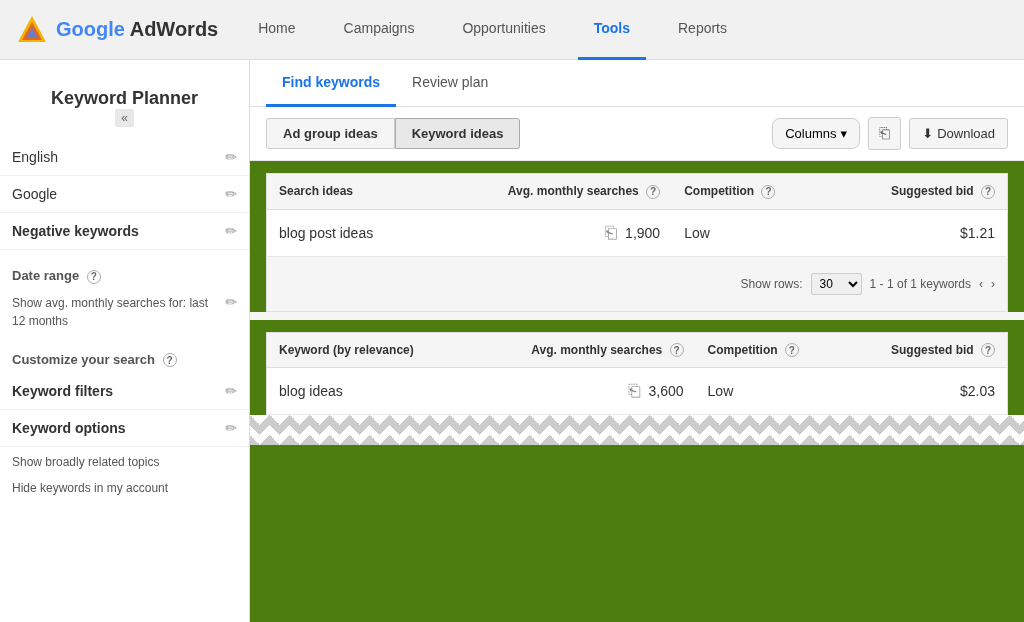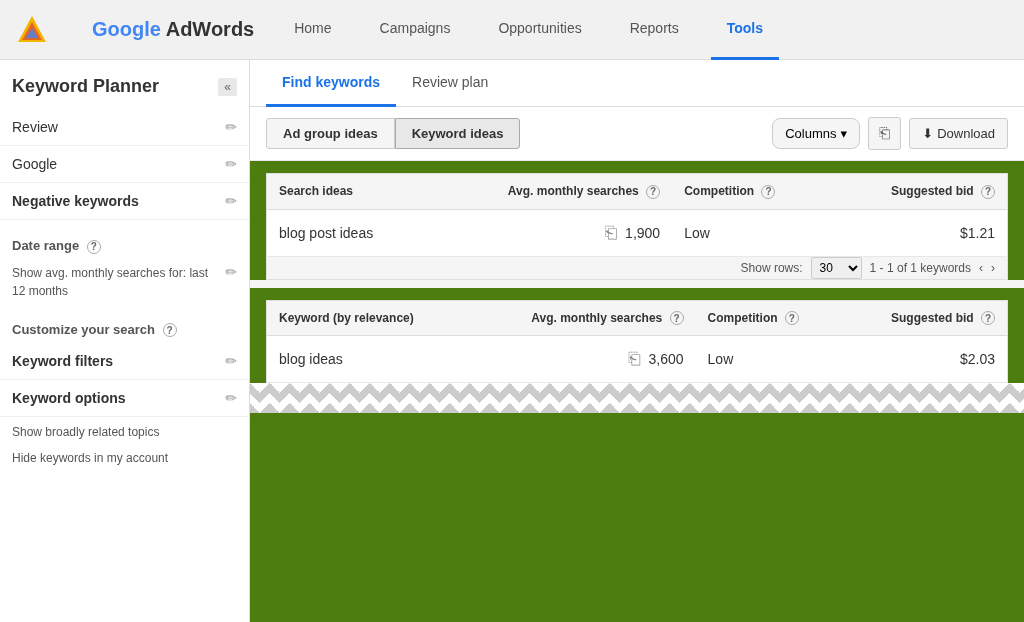--- a/index.html
+++ b/index.html
@@ -22,21 +22,20 @@
       margin-right: 24px;
     }
     .logo-icon {
       width: 32px;
       height: 32px;
     }
     .logo-text {
       font-size: 20px;
       font-weight: normal;
       color: #333;
-      margin-left: 36px;
     }
     .logo-text span { color: #4285f4; font-weight: bold; }
     .nav-links {
       display: flex;
       align-items: center;
       gap: 16px;
       flex: 1;
     }
     .nav-link {
       padding: 0 16px;
@@ -68,21 +67,22 @@
       min-width: 250px;
       background: #fff;
       border-right: 1px solid #ddd;
       overflow-y: auto;
       padding-bottom: 20px;
     }
     .sidebar-header {
       display: flex;
       align-items: center;
       justify-content: space-between;
-      padding: 16px 12px 8px 12px;
+      padding: 28px 12px 8px 12px;
+      flex-direction: column;
     }
     .sidebar-title {
       font-size: 18px;
       font-weight: bold;
       color: #333;
     }
     .collapse-btn {
       background: #e8e8e8;
       border: none;
       cursor: pointer;
@@ -258,21 +258,21 @@
     }
     .data-table td.right { text-align: right; }
     .chart-icon {
       color: #888;
       font-size: 16px;
     }
     .show-rows-bar {
       display: flex;
       align-items: center;
       justify-content: flex-end;
-      padding: 0 12px;
+      padding: 16px 12px;
       background: #f5f5f5;
       font-size: 12px;
       color: #555;
       gap: 8px;
       border: 1px solid #e0e0e0;
       border-top: none;
     }
     .show-rows-select {
       padding: 2px 4px;
       border: 1px solid #ccc;
@@ -318,36 +318,36 @@
       <polygon points="16,14 22,24 10,24" fill="#4285f4" opacity="0.8"></polygon>
     </svg>
     <span class="logo-text">
       <span>Google </span><span style="color:#333;font-weight:bold;">AdWords</span>
     </span>
   </div>
   <div class="nav-links">
     <a class="nav-link">Home</a>
     <a class="nav-link">Campaigns</a>
     <a class="nav-link">Opportunities</a>
+    <a class="nav-link active">Tools</a>
     <a class="nav-link">Reports</a>
-    <a class="nav-link active">Tools</a>
   </div>
 </nav>
 
 <div class="main-layout">
 
   <aside class="sidebar">
     <div class="sidebar-header">
       <span class="sidebar-title">Keyword Planner</span>
       <button class="collapse-btn">«</button>
     </div>
 
     <div class="sidebar-section">
       <div class="sidebar-item">
-        <span class="sidebar-item-label">Review</span>
+        <span class="sidebar-item-label">English</span>
         <span class="edit-icon">✏</span>
       </div>
       <div class="sidebar-item">
         <span class="sidebar-item-label">Google</span>
         <span class="edit-icon">✏</span>
       </div>
       <div class="sidebar-item bold">
         <span class="sidebar-item-label">Negative keywords</span>
         <span class="edit-icon">✏</span>
       </div>

